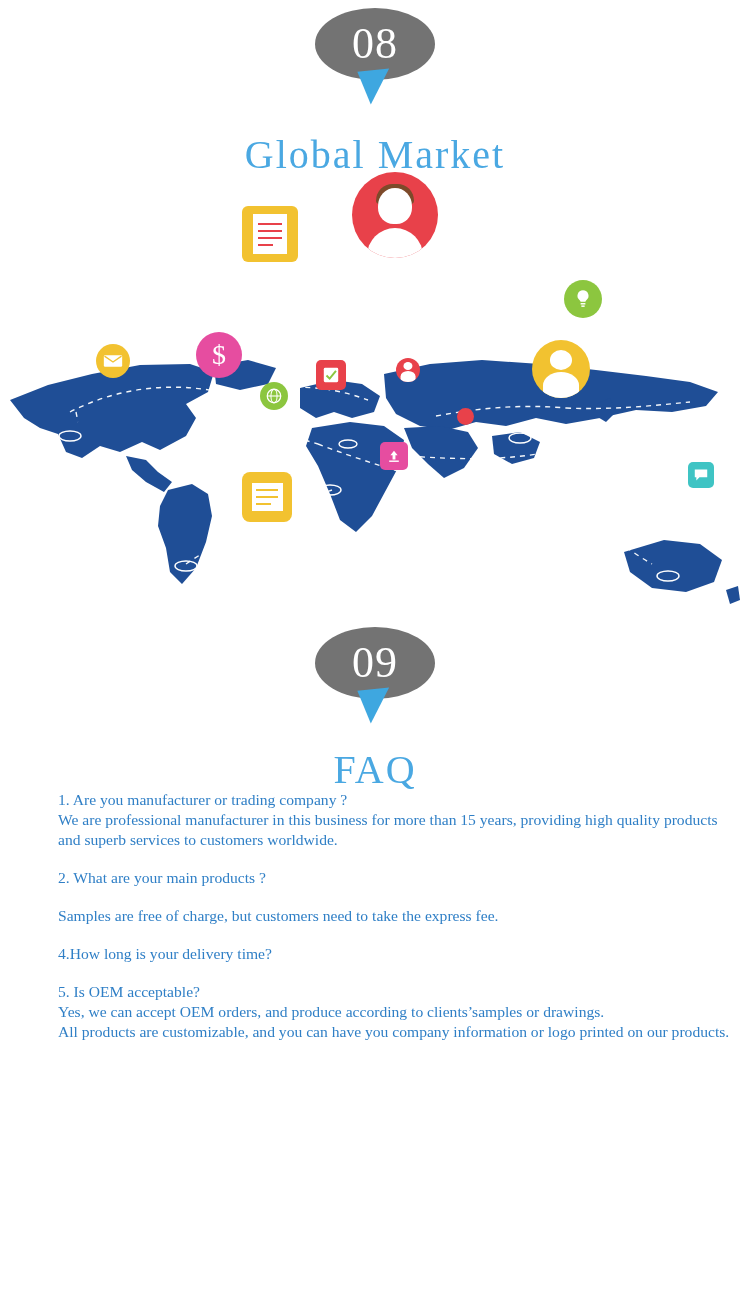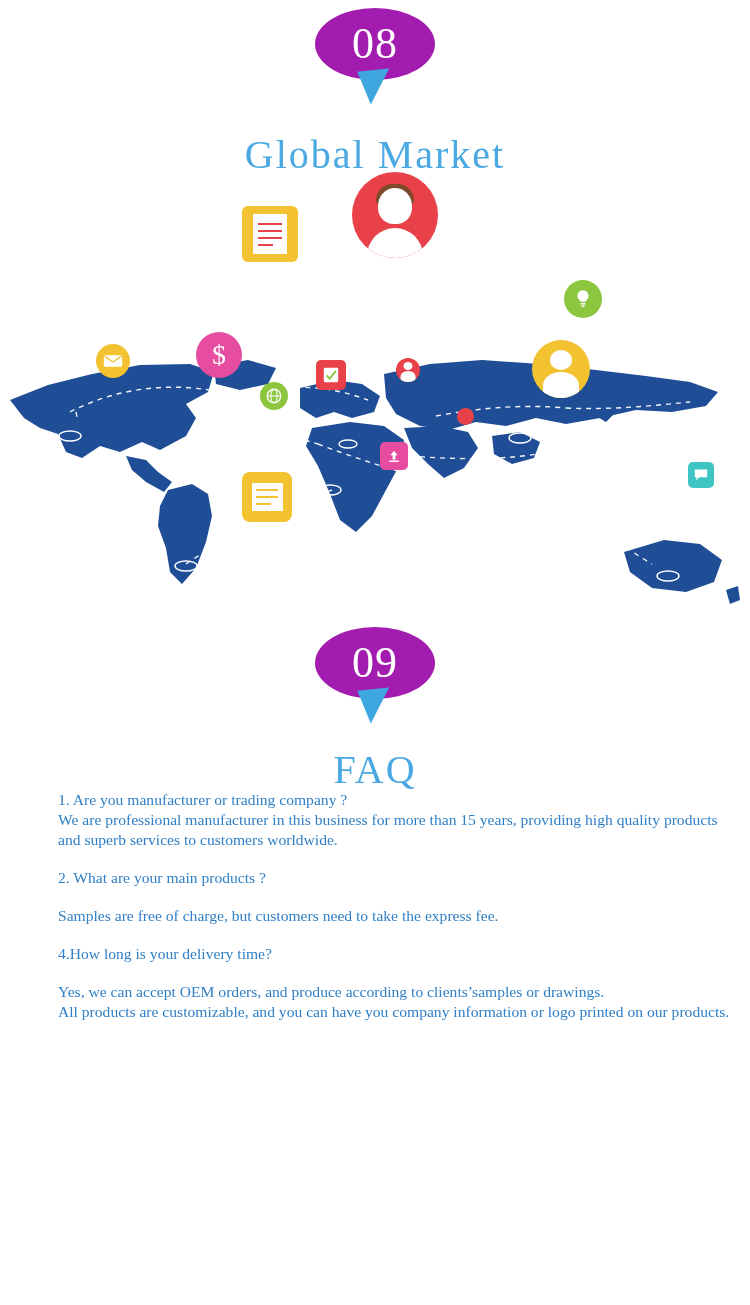--- a/index.html
+++ b/index.html
@@ -19,21 +19,21 @@
   .badge-wrap {
     position: absolute;
     width: 120px;
     height: 100px;
   }
   .badge {
     position: absolute;
     left: 0; top: 0;
     width: 120px;
     height: 72px;
-    background: #a21caf;
+    background: #737373;
     border-radius: 50%;
     display: flex;
     align-items: center;
     justify-content: center;
   }
   .badge-num {
     color: #ffffff;
     font-size: 44px;
     font-family: "Liberation Serif", serif;
     letter-spacing: 1px;
@@ -365,16 +365,17 @@
   <div class="qa">
     <div class="q">2. What are your main products ?</div>
   </div>
   <div class="qa">
     <div class="a">Samples are free of charge, but customers need to take the express fee.</div>
   </div>
   <div class="qa">
     <div class="q">4.How long is your delivery time?</div>
   </div>
   <div class="qa">
+    <div class="q">5. Is OEM acceptable?</div>
     <div class="a">Yes, we can accept OEM orders, and produce according to clients’samples or drawings.
 All products are customizable, and you can have you company information or logo printed on our products.</div>
   </div>
 </div>
 
 </body></html>

